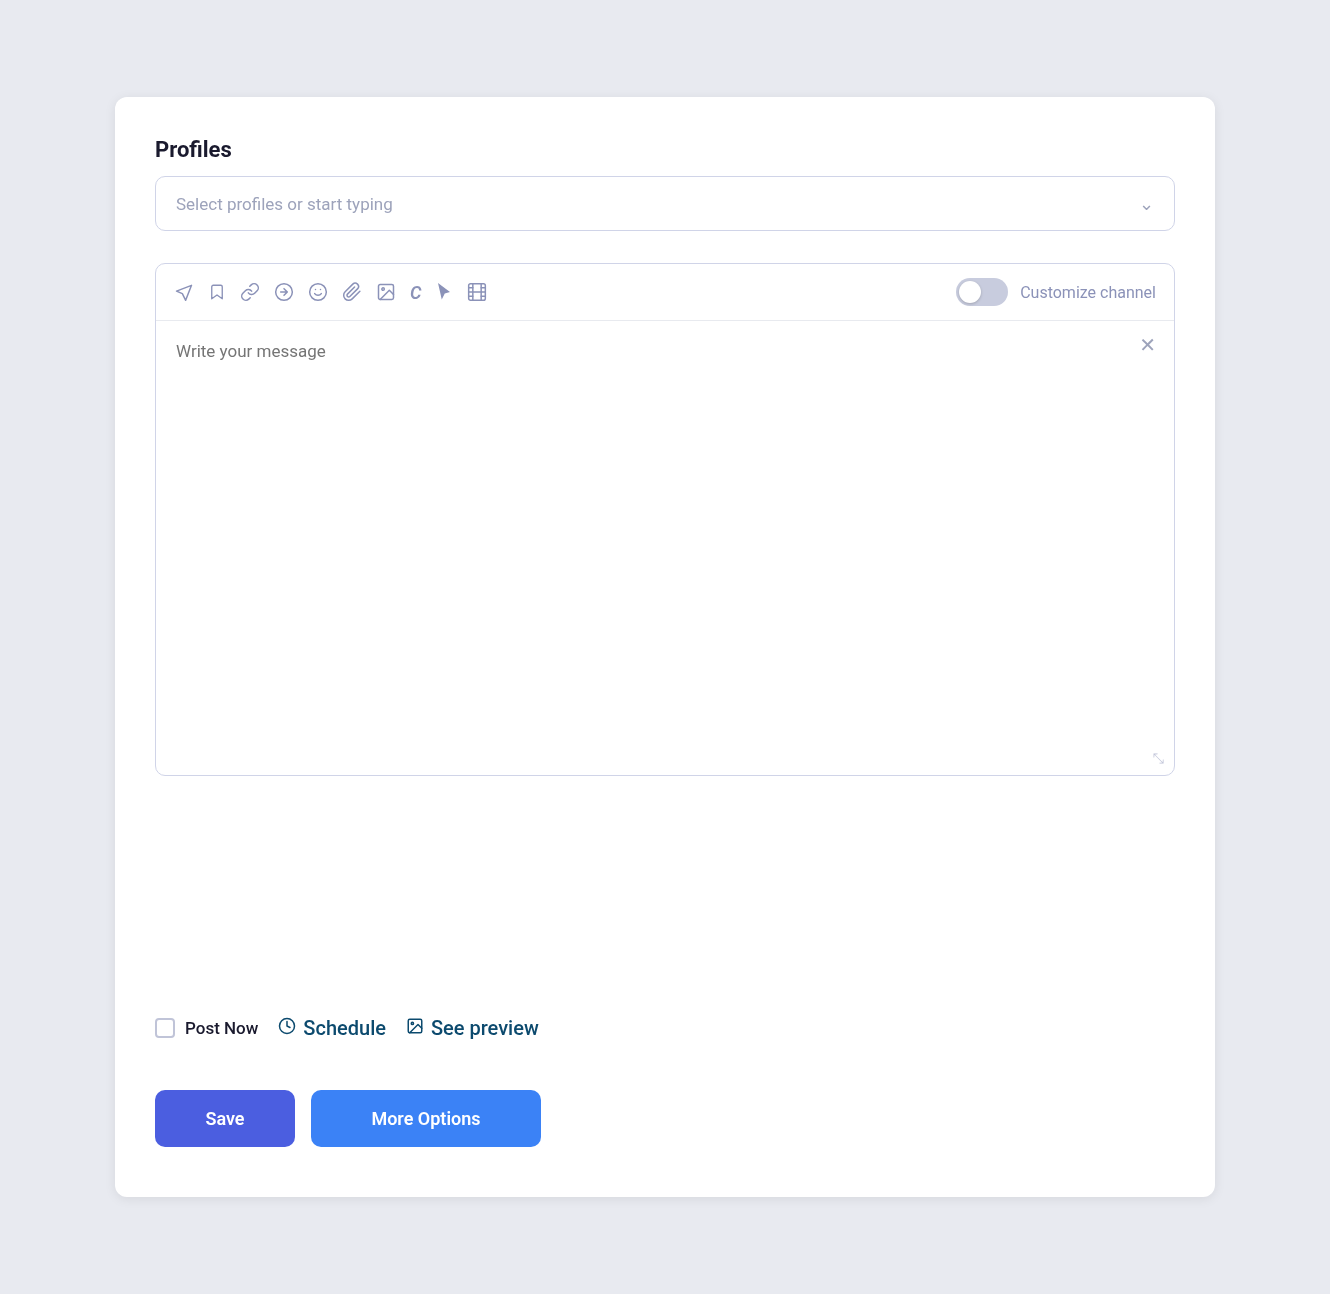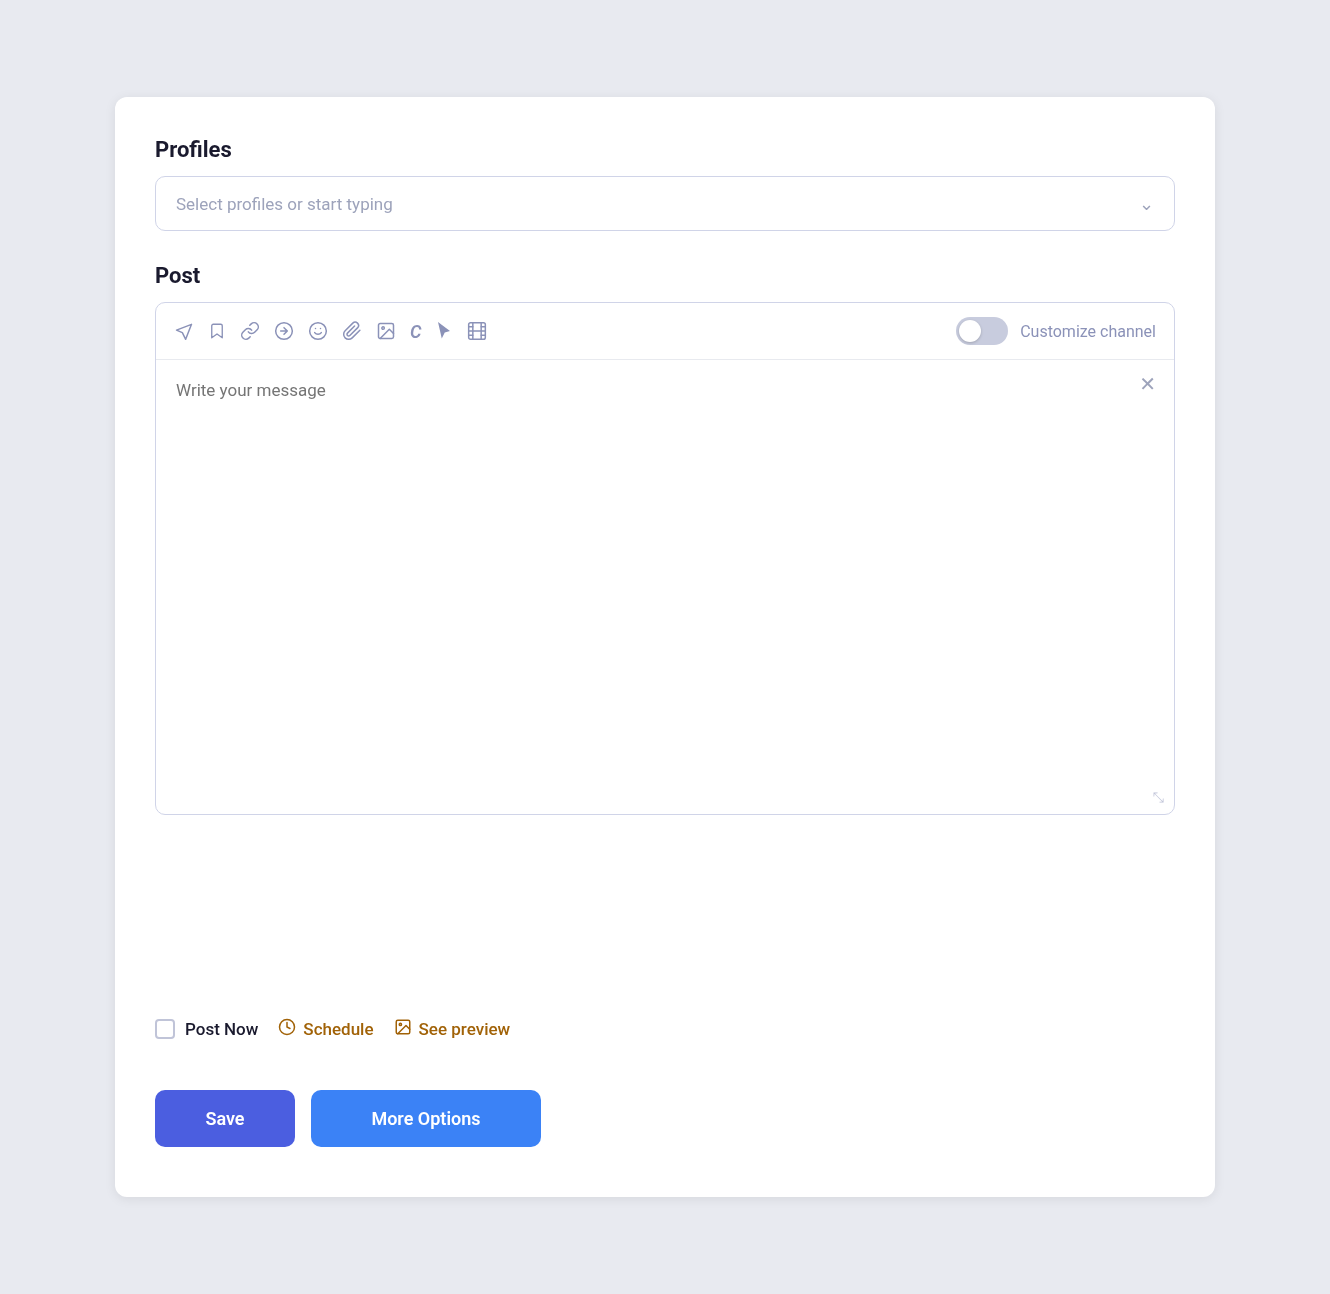--- a/index.html
+++ b/index.html
@@ -208,22 +208,22 @@
     .post-now-label {
       font-size: 17px;
       color: #1a1a2e;
       font-weight: 500;
     }
 
     .action-link {
       display: flex;
       align-items: center;
       gap: 7px;
-      color: #a16207;
-      font-size: 17px;
+      color: #0c4a6e;
+      font-size: 20px;
       font-weight: 500;
       cursor: pointer;
       text-decoration: none;
     }
 
     .action-link-icon {
       font-size: 18px;
     }
 
     
@@ -269,21 +269,20 @@
 
   <div class="profiles-section">
     <div class="section-label">Profiles</div>
     <div class="dropdown-field">
       <span class="dropdown-placeholder">Select profiles or start typing</span>
       <span class="chevron-icon">⌄</span>
     </div>
   </div>
 
   <div class="post-section">
-    <div class="section-label">Post</div>
 
     <div class="post-editor">
 
       <div class="toolbar">
         <div class="toolbar-icons">
           <span class="toolbar-icon">
             <svg width="20" height="20" viewBox="0 0 24 24" fill="none" stroke="currentColor" stroke-width="1.8" stroke-linecap="round" stroke-linejoin="round">
               <path d="M3 11l18-7-7 18-4-8-7-3z"></path>
             </svg>
           </span>

